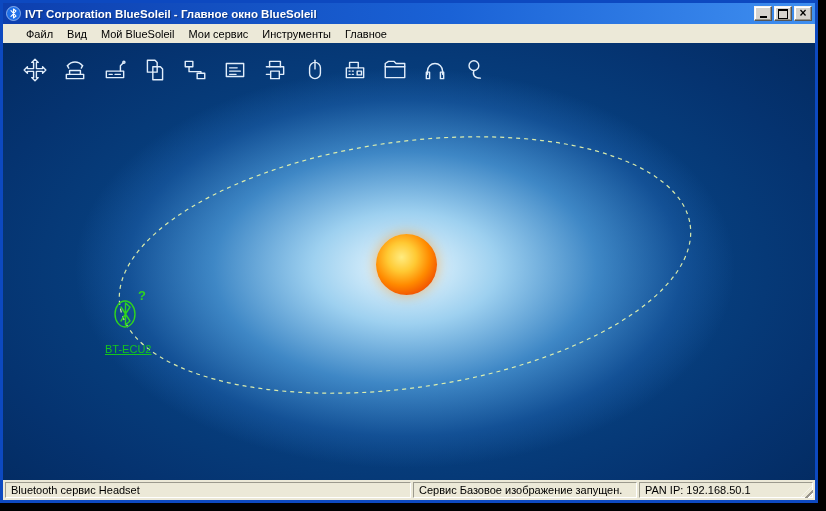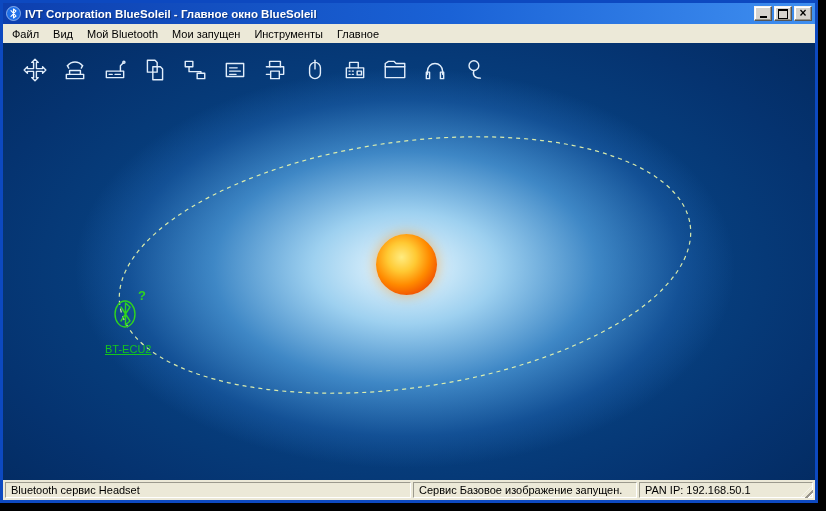--- a/index.html
+++ b/index.html
@@ -23,21 +23,21 @@
   .winbtn { width:18px; height:15px; padding:0; background:#d6d3ce;
             border:1px solid; border-color:#f6f4ef #555 #555 #f6f4ef;
             box-shadow:inset -1px -1px 0 #9a968c, inset 1px 1px 0 #fff;
             display:flex; align-items:center; justify-content:center; cursor:default; }
   .glyph-min { width:7px; height:2px; background:#000; margin-top:7px; }
   .glyph-max { width:8px; height:7px; border:1px solid #000; border-top-width:2px; }
   .glyph-close { font-size:12px; font-weight:bold; line-height:11px; }
 
   
   .menubar { height:19px; flex:0 0 19px; display:flex; align-items:center;
-             background:var(--chrome-bg,#ece9d8); padding-left:2px; }
+             background:var(--chrome-bg,#ece9d8); padding-left:16px; }
   .menu-item { padding:2px 7px; white-space:nowrap; cursor:default; }
 
   
   .client { position:relative; flex:1; overflow:hidden;
     background:
       radial-gradient(ellipse 330px 200px at 402px 225px,
         var(--glow-center,#eefaff) 0%, rgba(170,220,248,.92) 28%,
         rgba(92,172,232,.65) 58%, rgba(42,112,192,.35) 84%, rgba(42,112,192,0) 100%),
       radial-gradient(ellipse 620px 370px at 402px 225px,
         var(--space-mid,#0a4a94) 0%, #07407f 45%, #053370 70%,
@@ -106,22 +106,22 @@
         </button>
         <button class="winbtn">
           <span class="glyph-close">×</span>
         </button>
       </span>
     </div>
 
     <div class="menubar">
       <span class="menu-item">Файл</span>
       <span class="menu-item">Вид</span>
-      <span class="menu-item">Мой Bluetooth</span>
-      <span class="menu-item">Мои запущен</span>
+      <span class="menu-item">Мой BlueSoleil</span>
+      <span class="menu-item">Мои сервис</span>
       <span class="menu-item">Инструменты</span>
       <span class="menu-item">Главное</span>
     </div>
 
     <div class="client">
 
       <svg class="orbit-svg" viewBox="0 0 812 437" preserveAspectRatio="none">
         <ellipse cx="402" cy="222" rx="288" ry="123" transform="rotate(-8 402 222)" fill="none" stroke="var(--orbit,#edf9ad)" stroke-width="1.2" stroke-dasharray="4 4" opacity="0.9"></ellipse>
       </svg>
 

